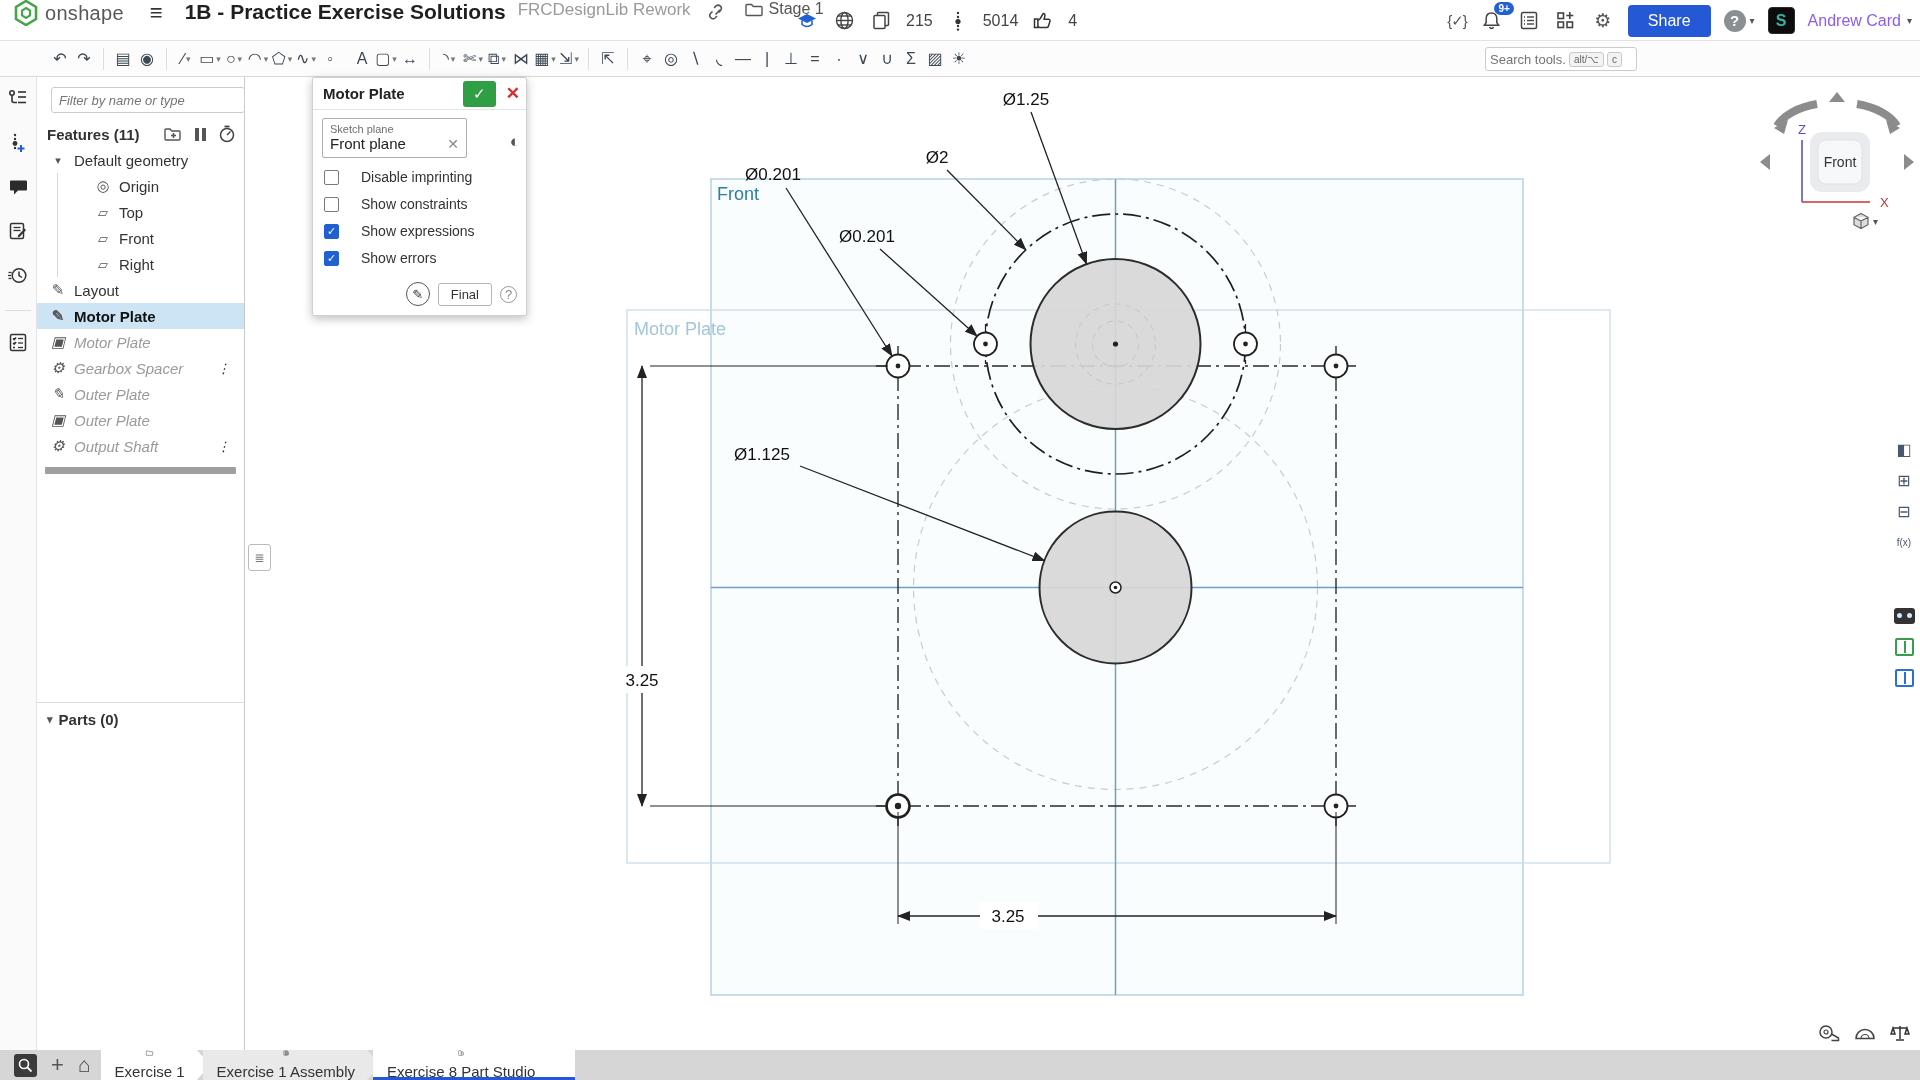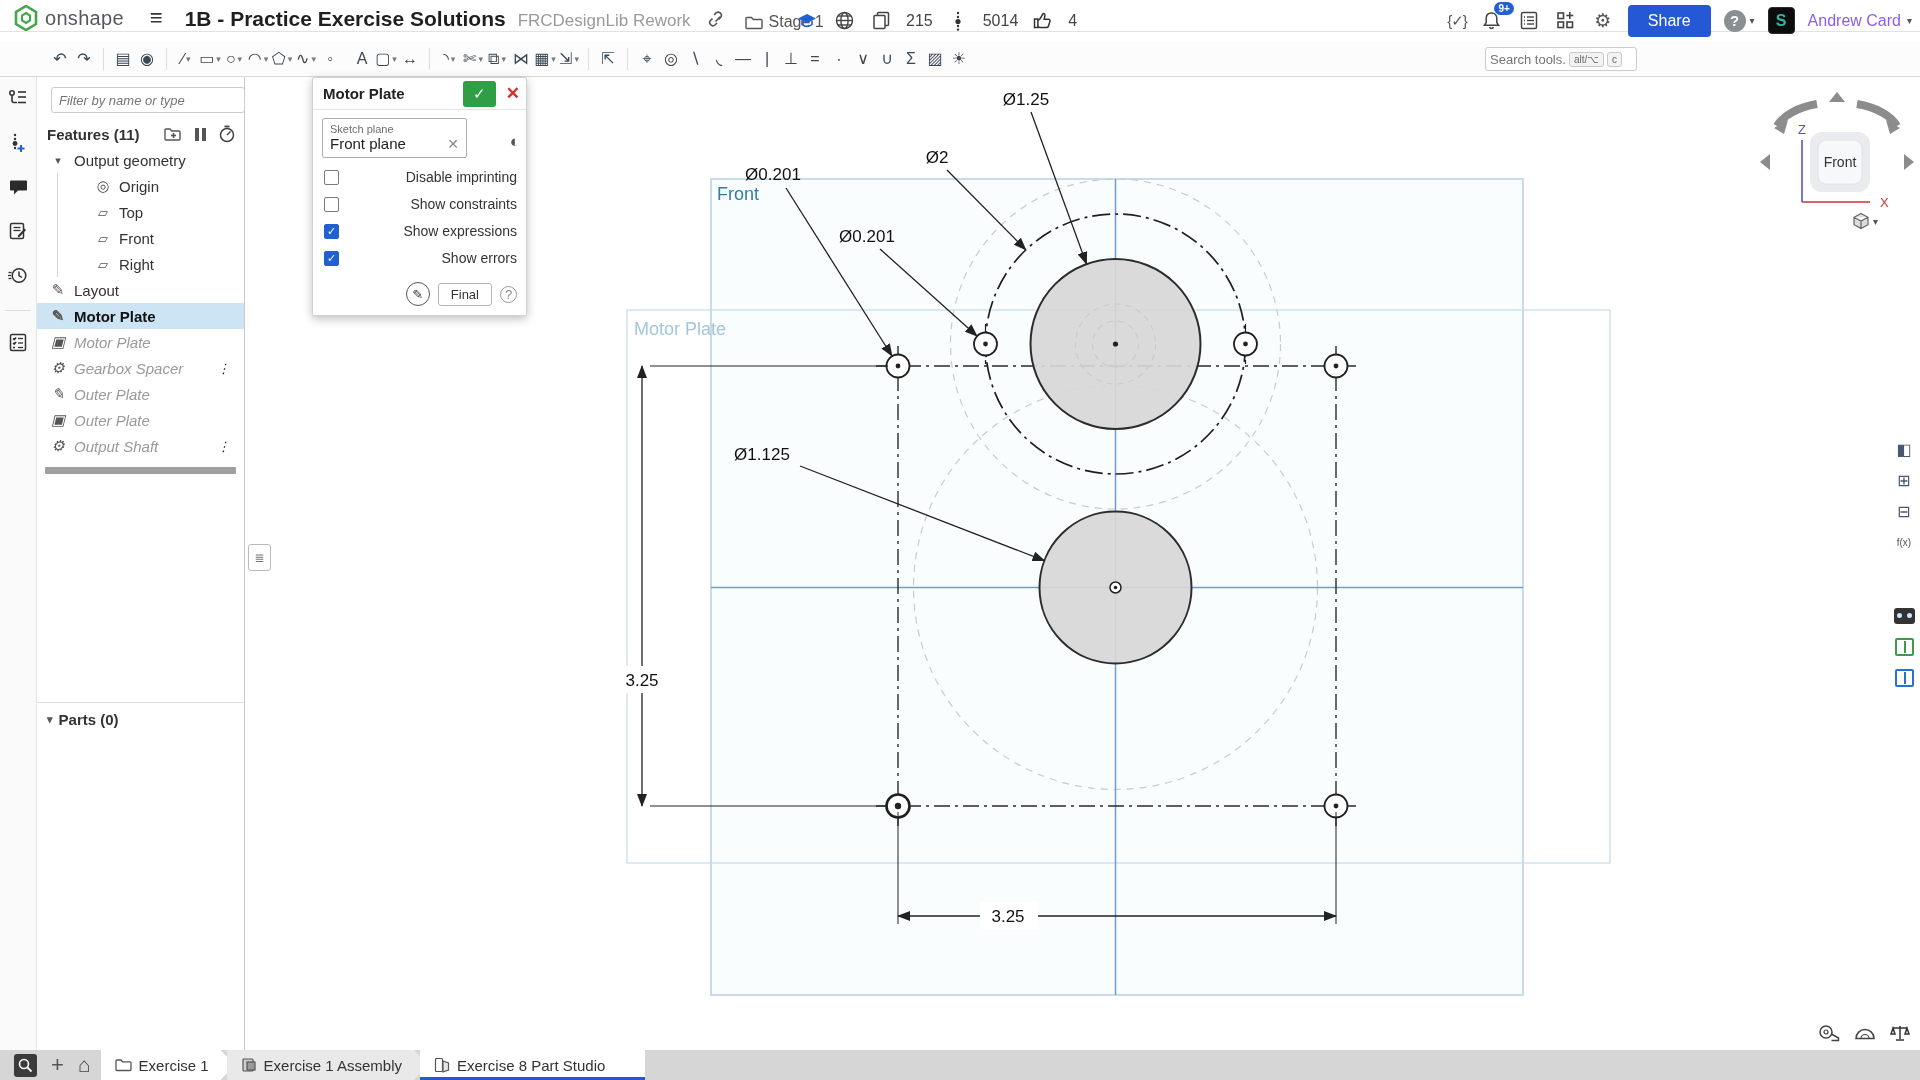--- a/index.html
+++ b/index.html
@@ -1,22 +1,22 @@
 <!DOCTYPE html>
 <html><head>
 <meta charset="utf-8">
 <style>
   * { margin:0; padding:0; box-sizing:border-box; }
   html,body { width:1920px; height:1080px; overflow:hidden; background:#fff;
               font-family:"Liberation Sans", sans-serif; color:#333; }
   .abs { position:absolute; }
 
   
-  .topbar { position:absolute; left:0; top:0; width:1920px; height:32px; background:#fff;
-            border-bottom:1px solid #e2e2e2; z-index:30; display:flex; align-items:flex-end; }
+  .topbar { position:absolute; left:0; top:0; width:1920px; height:41px; background:#fff;
+            border-bottom:1px solid #e2e2e2; z-index:30; display:flex; align-items:flex-start; }
   .logo-wrap { display:flex; align-items:center; gap:7px; margin-left:14px; }
   .logo-text { font-size:20px; color:#55595e; letter-spacing:.3px; }
   .hamburger { margin-left:26px; font-size:22px; color:#333; cursor:pointer; }
   .doc-title { margin-left:22px; font-size:21px; font-weight:bold; color:#1f1f1f; white-space:nowrap; }
   .doc-sub { margin-left:12px; font-size:17px; color:#9a9a9a; white-space:nowrap; }
   .tb-ico { display:inline-flex; align-items:center; justify-content:center; width:24px; height:24px; }
   .crumb { display:flex; align-items:center; gap:6px; margin-left:16px; color:#555; font-size:16px; }
   .stats { position:absolute; left:795px; top:0; height:41px; display:flex; align-items:center; gap:13px; }
   .stat-num { font-size:16px; color:#444; }
   .right-cluster { position:absolute; right:8px; top:0; height:41px; display:flex; align-items:center; gap:13px; }
@@ -89,21 +89,21 @@
   .dlg-accept { width:33px; height:26px; background:#2f9e44; border:none; border-radius:3px; color:#fff;
                 font-size:15px; cursor:pointer; margin-right:10px; }
   .dlg-close { background:none; border:none; color:#d62f2f; font-size:17px; font-weight:bold; cursor:pointer; }
   .dlg-body { padding:8px 9px 6px 9px; position:relative; }
   .plane-field { border:1px solid #adadad; border-radius:2px; width:145px; padding:4px 7px 5px 7px; }
   .plane-label { font-size:11px; color:#6f6f6f; }
   .plane-value-row { display:flex; align-items:center; }
   .plane-value { font-size:15px; color:#222; flex:1; }
   .clear-x { color:#888; font-size:14px; cursor:pointer; }
   .half-ico { position:absolute; right:6px; top:22px; font-size:17px; color:#555; cursor:pointer; }
-  .chk-row { display:flex; align-items:center; gap:22px; margin:11px 0 0 2px; cursor:pointer;justify-content:space-between; }
+  .chk-row { display:flex; align-items:center; gap:22px; margin:11px 0 0 2px; cursor:pointer; }
   .chk { width:15px; height:15px; border:1px solid #7a7a7a; border-radius:2px; display:inline-flex;
          align-items:center; justify-content:center; background:#fff; flex:none; }
   .chk.on { background:#2160d3; border-color:#2160d3; color:#fff; font-size:11px; }
   .chk-label { font-size:14px; color:#333; }
   .dlg-footer { display:flex; align-items:center; justify-content:flex-end; gap:8px; padding:10px 9px 9px 9px; }
   .pencil-circle { width:24px; height:24px; border:1px solid #555; border-radius:50%; display:inline-flex;
                    align-items:center; justify-content:center; font-size:13px; color:#333; cursor:pointer; }
   .final-btn { border:1px solid #b5b5b5; background:#fff; border-radius:3px; font-size:13px; color:#333;
                padding:3px 12px; cursor:pointer; }
   .q-ico { color:#888; font-size:13px; border:1px solid #999; border-radius:50%; width:17px; height:17px;
@@ -127,21 +127,21 @@
   
   .bottom-bar { position:absolute; left:0; top:1050px; width:1920px; height:30px; background:#d6d6d6;
                 z-index:30; display:flex; align-items:center; }
   .bb-ico { margin-left:14px; display:inline-flex; align-items:center; justify-content:center; cursor:pointer; }
   .search-tile { width:23px; height:23px; background:#3b3b3b; border-radius:3px; }
   .plus { font-size:22px; color:#555; }
   .home { font-size:21px; color:#444; }
   .tabs { display:flex; align-items:stretch; height:30px; margin-left:10px; }
   .tab { display:flex; align-items:center; gap:7px; font-size:15px; color:#333; padding:0 26px 0 14px;
          clip-path:polygon(0 0, calc(100% - 14px) 0, 100% 50%, calc(100% - 14px) 100%, 0 100%);
-         margin-right:-8px; cursor:pointer; position:relative; }
+         margin-right:-8px; cursor:pointer; position:relative;flex-direction:column; }
   .tab.white { background:#fff; }
   .tab.gray { background:#e9e9e9; }
   .tab.active { background:#fff; clip-path:none; padding-right:40px; box-shadow:inset 0 -3px 0 #2458d5; }
   .measure-icons { position:absolute; left:1818px; top:1024px; z-index:20; display:flex; gap:14px; }
   .measure-icons > span { cursor:pointer; }
 
   svg text { font-family:"Liberation Sans",sans-serif; }
 </style>
 </head>
 <body>
@@ -592,21 +592,21 @@
           <circle cx="9" cy="10" r="6.5" fill="none" stroke="#444" stroke-width="1.5"></circle>
         <line x1="9" y1="10" x2="12.5" y2="6.5" stroke="#444" stroke-width="1.5"></line>
         <line x1="6.5" y1="1.5" x2="11.5" y2="1.5" stroke="#444" stroke-width="1.8"></line>
         </svg>
     </span>
   </div>
 
   <div class="tree">
     <div class="trow">
       <span class="ti" style="font-size:11px;">▾</span>
-      <span>Output geometry</span>
+      <span>Default geometry</span>
     </div>
     <div class="trow child">
       <span class="ti">◎</span>
       <span>Origin</span>
     </div>
     <div class="trow child">
       <span class="ti" style="font-size:13px;">▱</span>
       <span>Top</span>
     </div>
     <div class="trow child">

